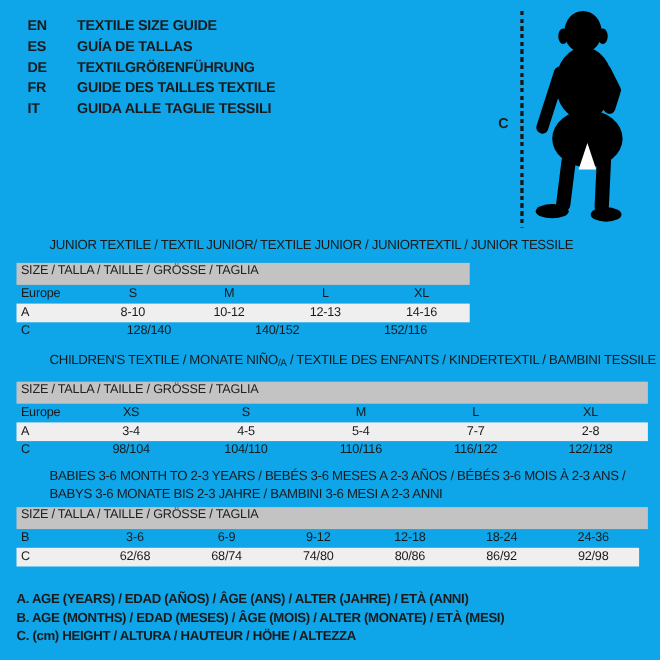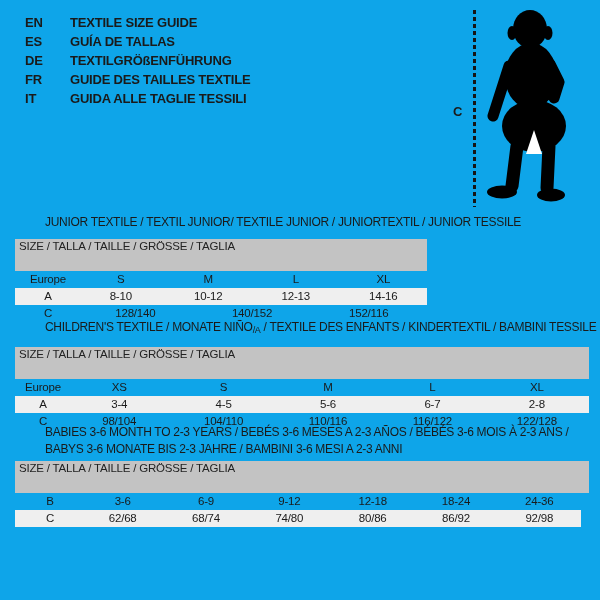--- a/index.html
+++ b/index.html
@@ -20,24 +20,24 @@
   .section-title{position:absolute;left:15px;font-weight:normal;font-size:12px;letter-spacing:-0.3px;white-space:nowrap;margin-left:30px;}
   .t1{top:215px;}
   .t2{top:320px;}
   .t3{top:424px;line-height:17px;}
   .subA{font-size:9px;vertical-align:-2px;}
   
   .size-table{position:absolute;left:15px;font-size:11.5px;letter-spacing:-0.2px;}
   .table1{top:239px;width:412px;}
   .table2{top:347px;width:574px;}
   .table3{top:461px;width:574px;}
-  .bar{background:#c3c3c3;height:32px;line-height:15px;padding-left:4px;color:#222222;}
+  .bar{background:#c3c3c3;height:20px;line-height:15px;padding-left:4px;color:#222222;}
   .trow{display:flex;height:17px;line-height:17px;}
   .table3 .trow{width:566px;}
-  .lbl{padding-left:4px;text-align:center;}
+  .lbl{padding-left:4px;text-align:left;}
   .table1 .lbl{width:58px;}
   .table2 .lbl{width:48px;}
   .table3 .lbl{width:62px;}
   .val{flex:1;text-align:center;}
   .alt{background:#efefef;}
   
   .footnotes{position:absolute;left:15px;top:536px;font-weight:bold;font-size:12px;line-height:17px;letter-spacing:-0.3px;}
 </style>
 </head>
 <body>
@@ -121,22 +121,22 @@
       <span class="val">XS</span>
       <span class="val">S</span>
       <span class="val">M</span>
       <span class="val">L</span>
       <span class="val">XL</span>
     </div>
     <div class="trow alt">
       <span class="lbl">A</span>
       <span class="val">3-4</span>
       <span class="val">4-5</span>
-      <span class="val">5-6</span>
-      <span class="val">6-7</span>
+      <span class="val">5-4</span>
+      <span class="val">7-7</span>
       <span class="val">2-8</span>
     </div>
     <div class="trow">
       <span class="lbl">C</span>
       <span class="val">98/104</span>
       <span class="val">104/110</span>
       <span class="val">110/116</span>
       <span class="val">116/122</span>
       <span class="val">122/128</span>
     </div>
@@ -161,14 +161,19 @@
       <span class="lbl">C</span>
       <span class="val">62/68</span>
       <span class="val">68/74</span>
       <span class="val">74/80</span>
       <span class="val">80/86</span>
       <span class="val">86/92</span>
       <span class="val">92/98</span>
     </div>
   </div>
 
+  <div class="footnotes">
+    <div>A. AGE (YEARS) / EDAD (AÑOS) / ÂGE (ANS) / ALTER (JAHRE) / ETÀ (ANNI)</div>
+    <div>B. AGE (MONTHS) / EDAD (MESES) / ÂGE (MOIS) / ALTER (MONATE) / ETÀ (MESI)</div>
+    <div>C. (cm) HEIGHT / ALTURA / HAUTEUR / HÖHE / ALTEZZA</div>
+  </div>
 
 </div>
 
 </body></html>

